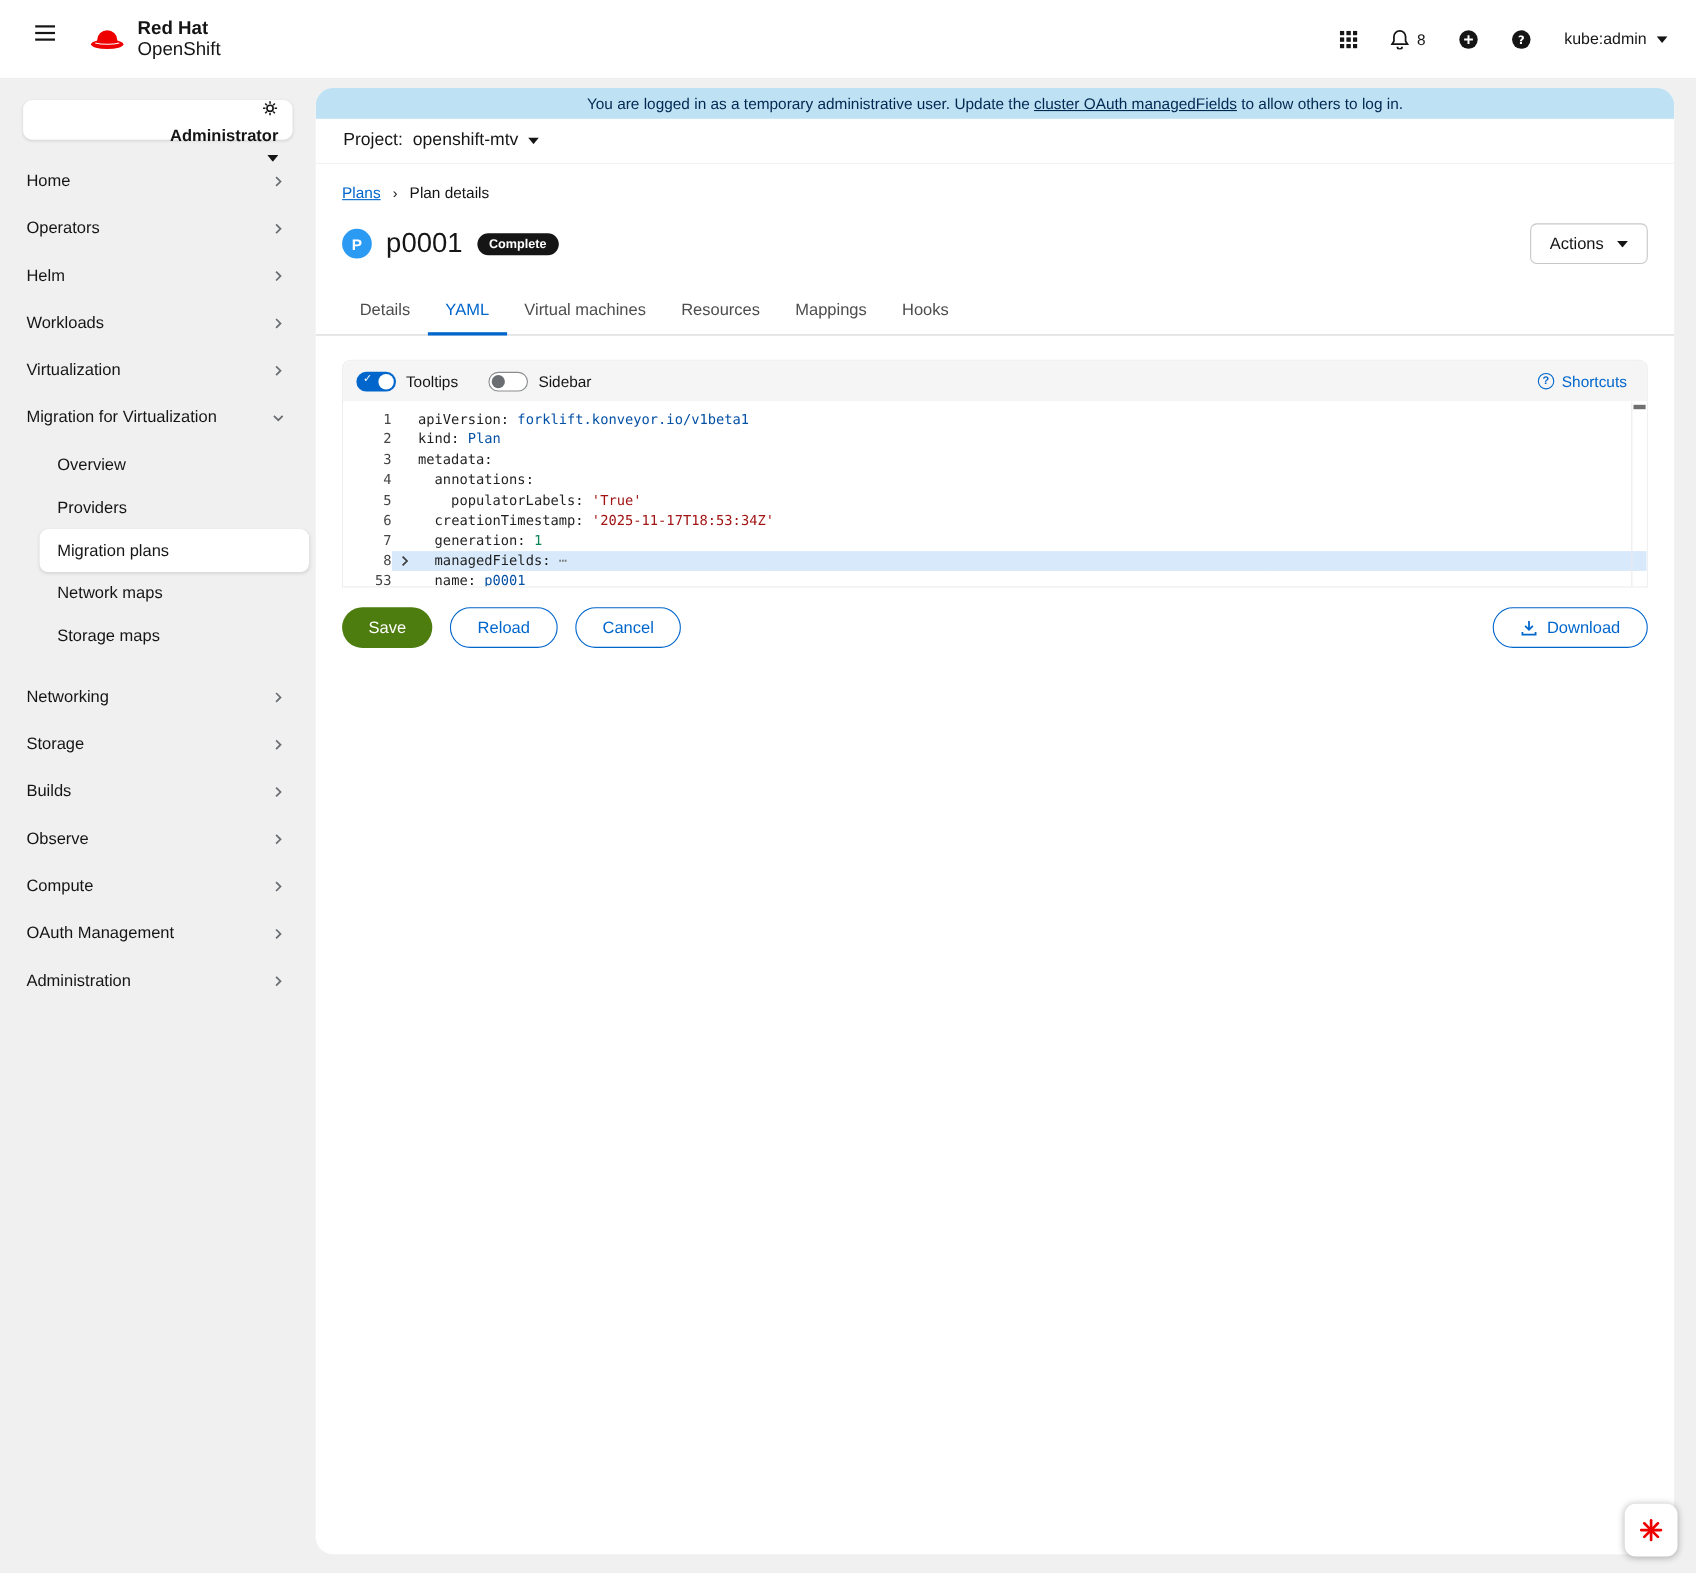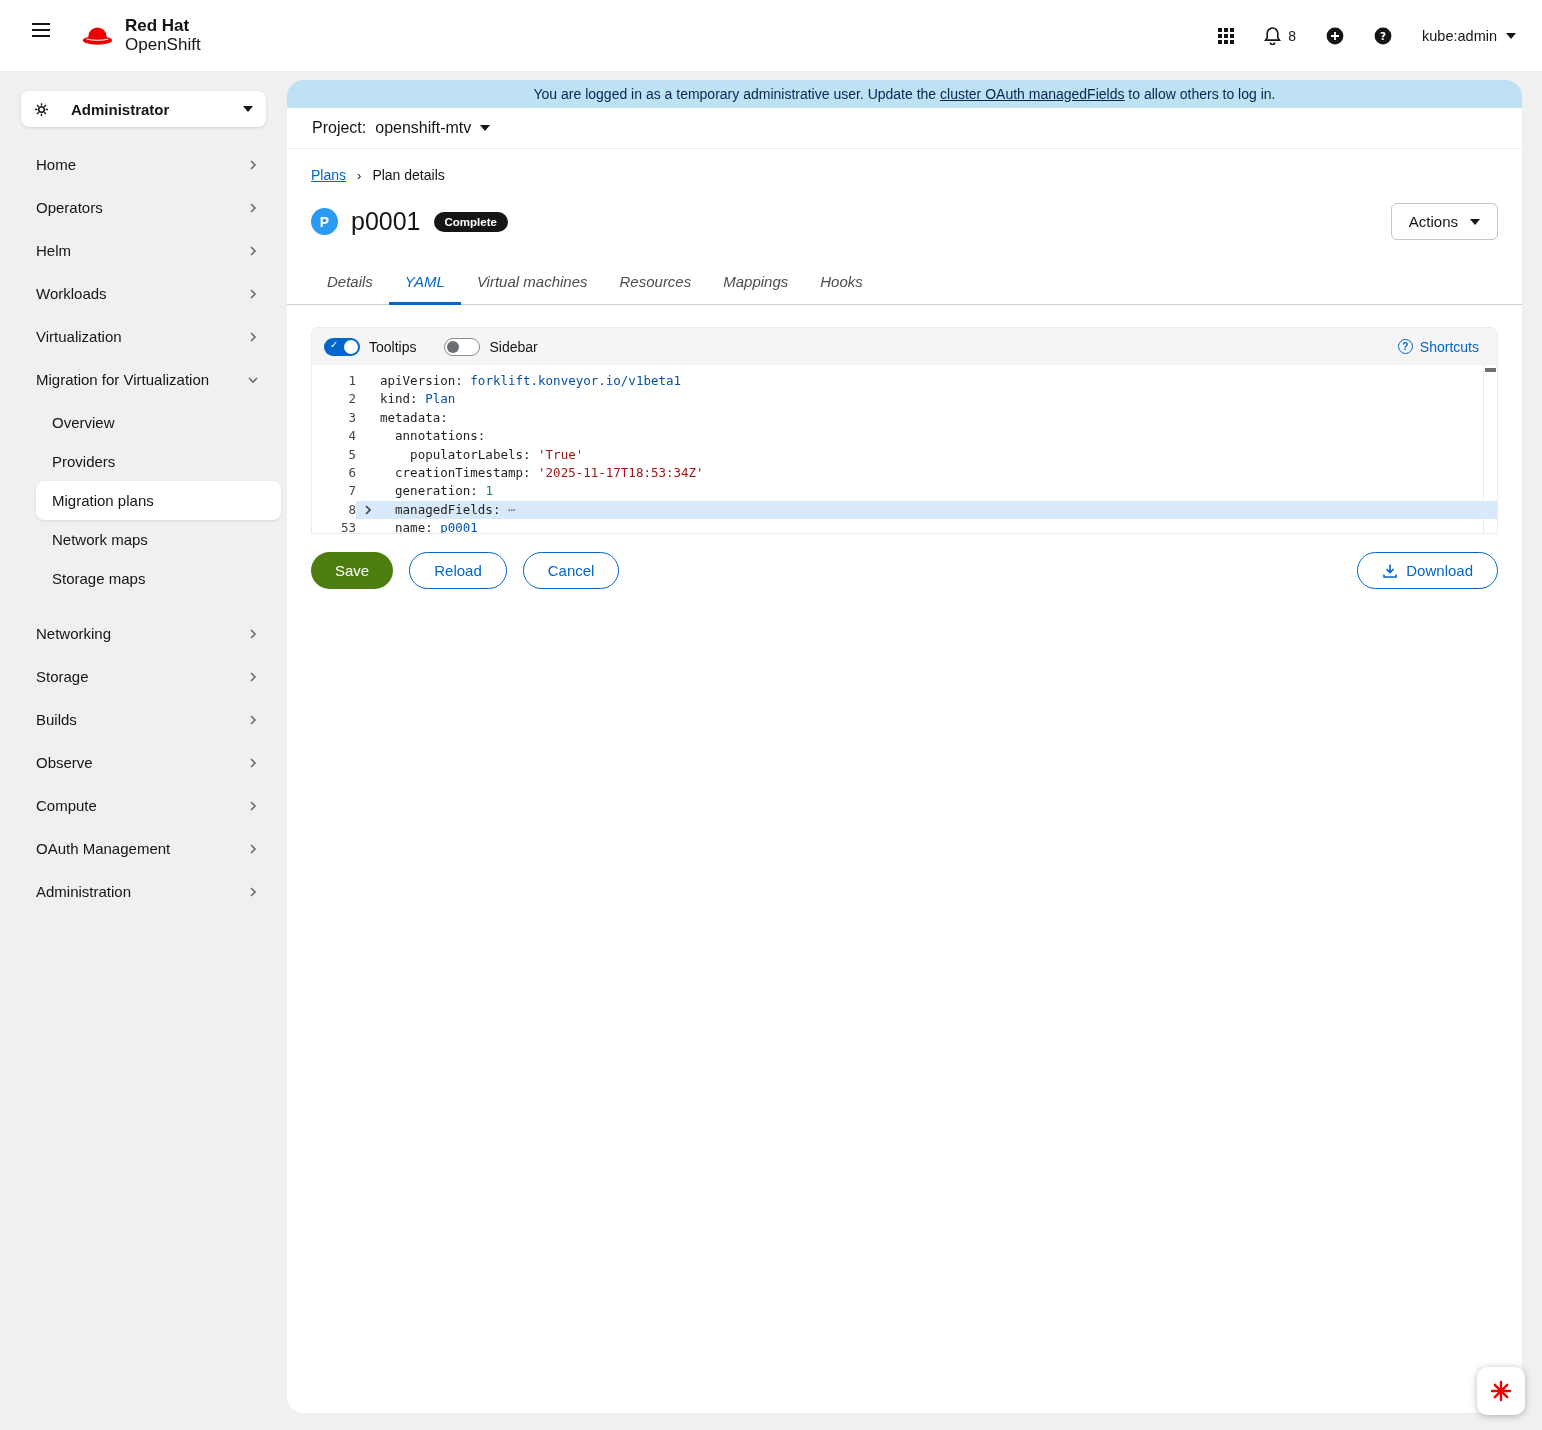--- a/index.html
+++ b/index.html
@@ -28,28 +28,28 @@
   .brand-text { line-height: 1.1; font-size: 17px; }
   .brand-line1 { font-weight: bold; }
   .masthead-right { display: flex; align-items: center; gap: 30px; }
   .icon-btn { background: none; border: none; display: flex; align-items: center; gap: 7px; color: #151515; font-size: 14px; }
   .user-menu { background: none; border: none; display: flex; align-items: center; gap: 9px; font-size: 14.5px; color: #151515; }
 
   
   .sidebar { position: absolute; top: 72px; left: 0; bottom: 0; width: 287px; background: #f0f0f0; padding-top: 19px; z-index: 5; }
   .perspective {
     margin: 0 21px 16px; width: 245px; height: 36px; background: #fff; border: none;
-    border-radius: 8px; display: flex; align-items: center; gap: 22px; padding: 0 13px;
-    font-size: 15px; font-weight: bold; color: #151515; box-shadow: 0 1px 3px rgba(0,0,0,.12);
+    border-radius: 8px; display: flex; align-items: flex-end; gap: 9px; padding: 0 13px;
+    font-size: 15px; font-weight: bold; color: #151515; box-shadow: 0 1px 3px rgba(0,0,0,.12); flex-direction: column;
   }
   .persp-caret { margin-left: auto; display: flex; }
   .nav-list { list-style: none; }
   .nav-item {
     width: 100%; background: none; border: none; display: flex; align-items: center;
-    justify-content: space-between; padding: 13px 29px 13px 36px; font-size: 15px; color: #151515; text-align: left;
+    justify-content: space-between; padding: 13px 29px 13px 24px; font-size: 15px; color: #151515; text-align: left;
   }
   .nav-chev { display: inline-flex; }
   .nav-chev.down svg { transform: rotate(90deg); }
   .sub-list { list-style: none; margin: 2px 0 14px; }
   .sub-item {
     display: block; width: calc(100% - 42px); margin-left: 36px; text-align: left; background: none;
     border: none; padding: 11px 16px; font-size: 15px; color: #151515; border-radius: 8px;
   }
   .sub-item.active { background: #fff; box-shadow: 0 1px 3px rgba(0,0,0,.10); }
 
@@ -74,21 +74,21 @@
     width: 27px; height: 27px; border-radius: 50%; background: #2b9af3; color: #fff;
     font-weight: bold; font-size: 14px; display: flex; align-items: center; justify-content: center;
   }
   .page-title { font-size: 25px; font-weight: 400; color: #151515; }
   .status-badge { background: #151515; color: #fff; font-size: 11.5px; font-weight: bold; padding: 4px 11px; border-radius: 12px; }
   .actions-toggle {
     margin-left: auto; height: 37px; padding: 0 17px; background: #fff; border: 1px solid #c7c7c7;
     border-radius: 6px; font-size: 15px; display: flex; align-items: center; gap: 12px; color: #151515;
   }
   .tabs-row { display: flex; padding-left: 24px; border-bottom: 1px solid #d2d2d2; }
-  .tab { padding: 11px 16px 14px; font-size: 15px; color: #4d4d4d; background: none; border: none; position: relative; font-style: italic; }
+  .tab { padding: 11px 16px 14px; font-size: 15px; color: #4d4d4d; background: none; border: none; position: relative; }
   .tab.active { color: #0066cc; }
   .tab.active::after { content: ''; position: absolute; left: 0; right: 0; bottom: -1px; height: 3px; background: #0066cc; }
 
   
   .editor-wrap { margin: 22px 24px 0; border: 1px solid #ececec; border-radius: 8px 8px 0 0; }
   .editor-toolbar { height: 37px; background: #f5f5f5; display: flex; align-items: center; gap: 28px; padding: 0 12px; border-radius: 8px 8px 0 0; }
   .switch-group { display: flex; align-items: center; gap: 9px; font-size: 14px; color: #151515; cursor: pointer; }
   .switch { position: relative; width: 36px; height: 18px; border-radius: 9px; display: inline-block; flex: none; }
   .switch.on { background: #0066cc; }
   .switch.on .knob { position: absolute; right: 2px; top: 2px; width: 14px; height: 14px; border-radius: 50%; background: #fff; }

